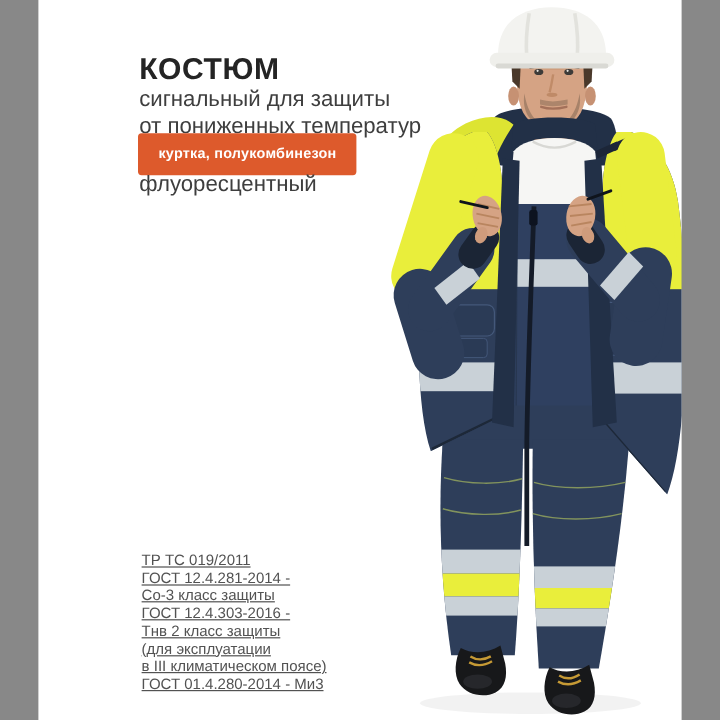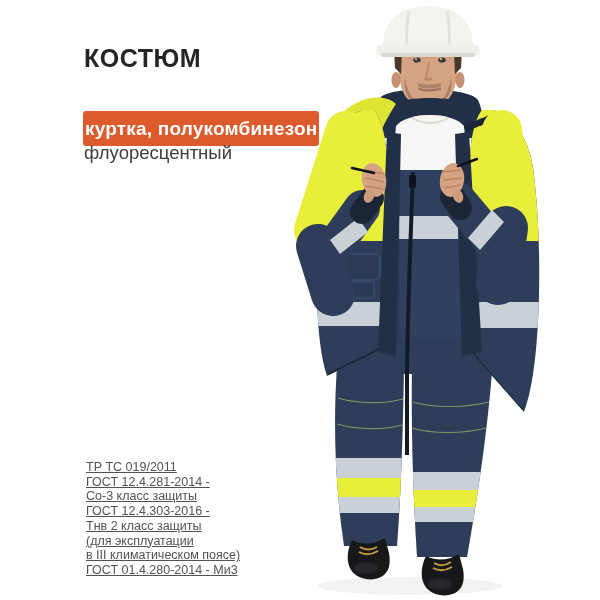--- a/index.html
+++ b/index.html
@@ -1,34 +1,34 @@
 <!DOCTYPE html>
 <html style="--p-bg: #ffffff; --p-title_text: #242424; --p-body_text: #3e3e3e; --p-standards_text: #525252; --p-badge_bg: #dd5a2c; --p-badge_text: #ffffff; --p-hivis_yellow: #e9ee3b; --p-navy: #2e3e5a; --p-navy_dark: #223047; --p-reflective_silver: #c9d1d7; --p-skin: #d5a384; --p-helmet_white: #f3f3f0; --p-boot_black: #17181a; --p-shirt_white: #f6f6f4; --p-hair_brown: #4a392b;"><head>
 <meta charset="utf-8">
 <style>
   html,body{margin:0;padding:0;background:#888;}
   .card{
-    position:relative;width:600px;height:600px;margin:0 auto;
+    position:relative;width:536px;height:600px;margin:0 auto;
     background:var(--p-bg,#ffffff);overflow:hidden;
     font-family:"Liberation Sans","DejaVu Sans",sans-serif;
   }
   .title{
     position:absolute;left:84px;top:44px;margin:0;
     font-size:25px;font-weight:800;letter-spacing:.5px;
     color:var(--p-title_text,#242424);
   }
   .subtitle{
     position:absolute;left:84px;top:70px;
     font-size:18.5px;line-height:23px;color:var(--p-body_text,#3e3e3e);
   }
   .badge{
     position:absolute;left:83px;top:111px;height:35px;
-    padding:0 2px;border-radius:3px;
+    padding:0 17px;border-radius:3px;
     background:var(--p-badge_bg,#dd5a2c);color:var(--p-badge_text,#ffffff);
-    font-size:19px;font-weight:700;line-height:35px;letter-spacing:.2px;
+    font-size:12px;font-weight:700;line-height:35px;letter-spacing:.2px;
     display:inline-block;
   }
   .fluor{
     position:absolute;left:84px;top:142px;
     font-size:18.5px;line-height:22px;color:var(--p-body_text,#3e3e3e);
   }
   .standards{
     position:absolute;left:86px;top:460px;
     font-size:12.5px;line-height:14.7px;color:var(--p-standards_text,#525252);text-decoration:underline;
   }
@@ -47,20 +47,24 @@
   .s-navy{stroke:var(--p-navy,#2e3e5a);fill:none}
   .s-cuff{stroke:#1b2535;fill:none}
 </style>
 </head>
 <body>
 
 <div class="card">
 
   <h1 class="title">КОСТЮМ</h1>
 
+  <div class="subtitle">
+    <div>сигнальный для защиты</div>
+    <div>от пониженных температур</div>
+  </div>
 
   <div class="badge">куртка, полукомбинезон</div>
 
   <div class="fluor">
     <div>флуоресцентный</div>
   </div>
 
   <div class="standards">
     <div>ТР ТС 019/2011</div>
     <div>ГОСТ 12.4.281-2014 -</div>

